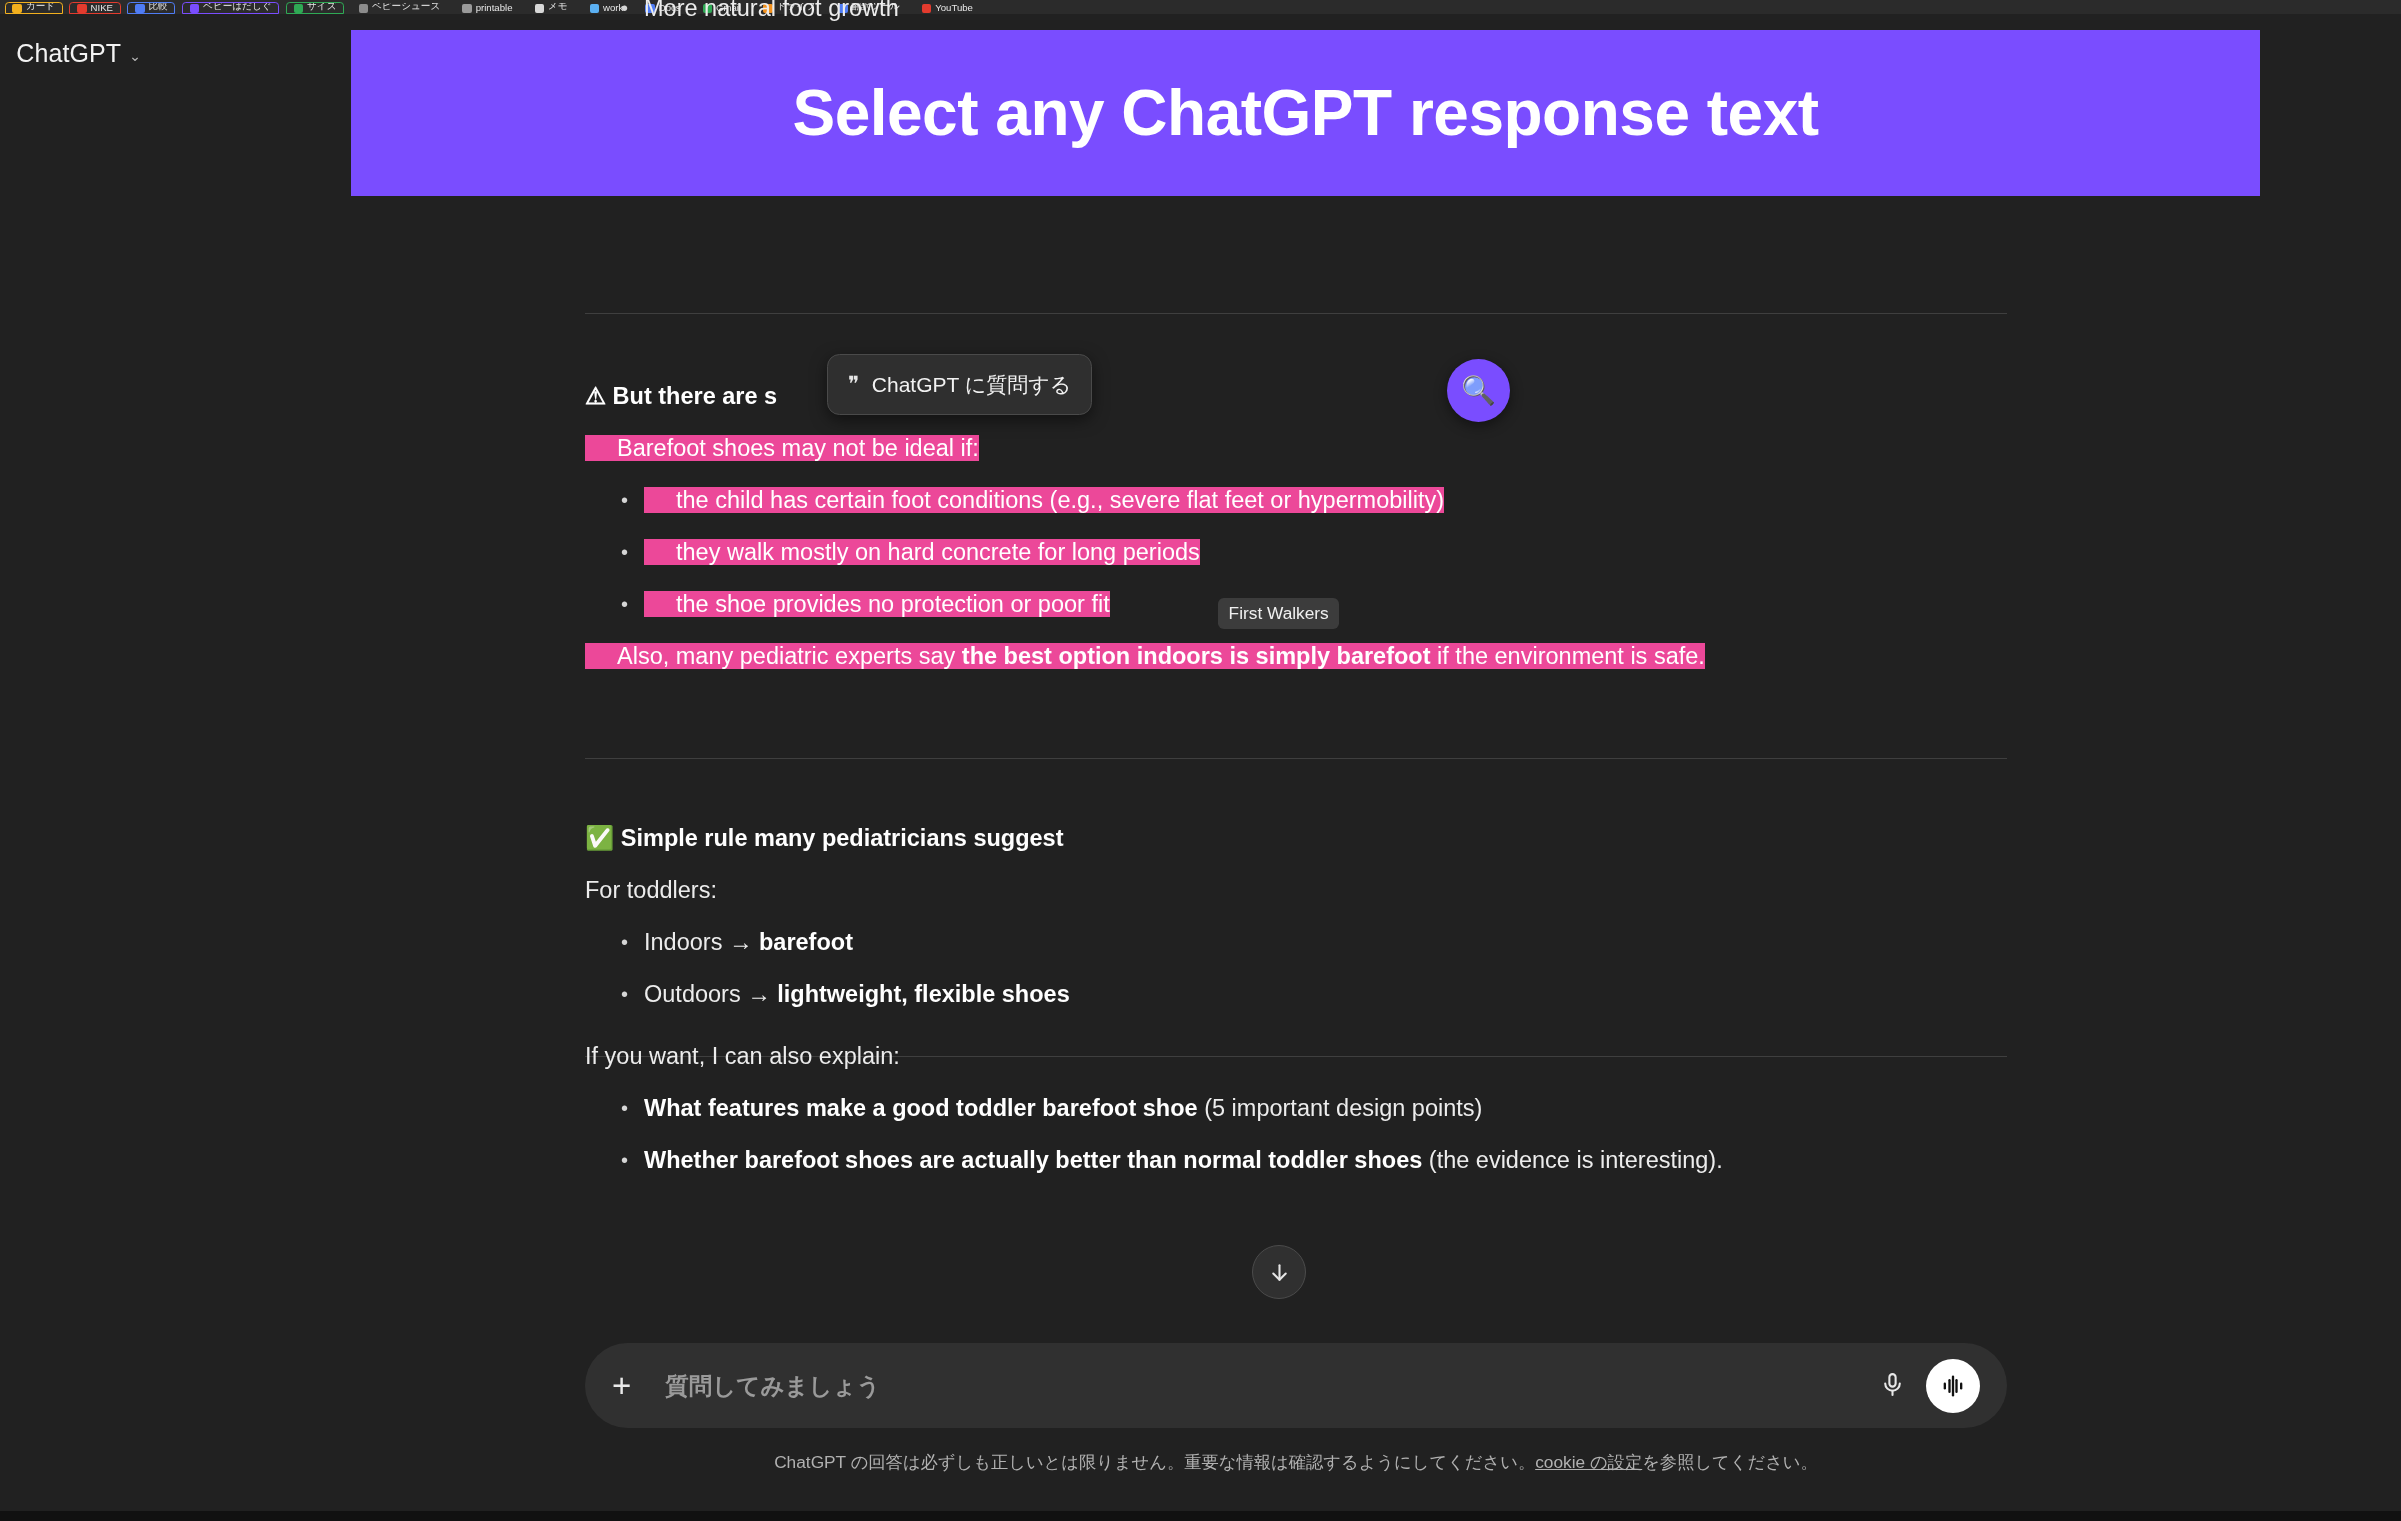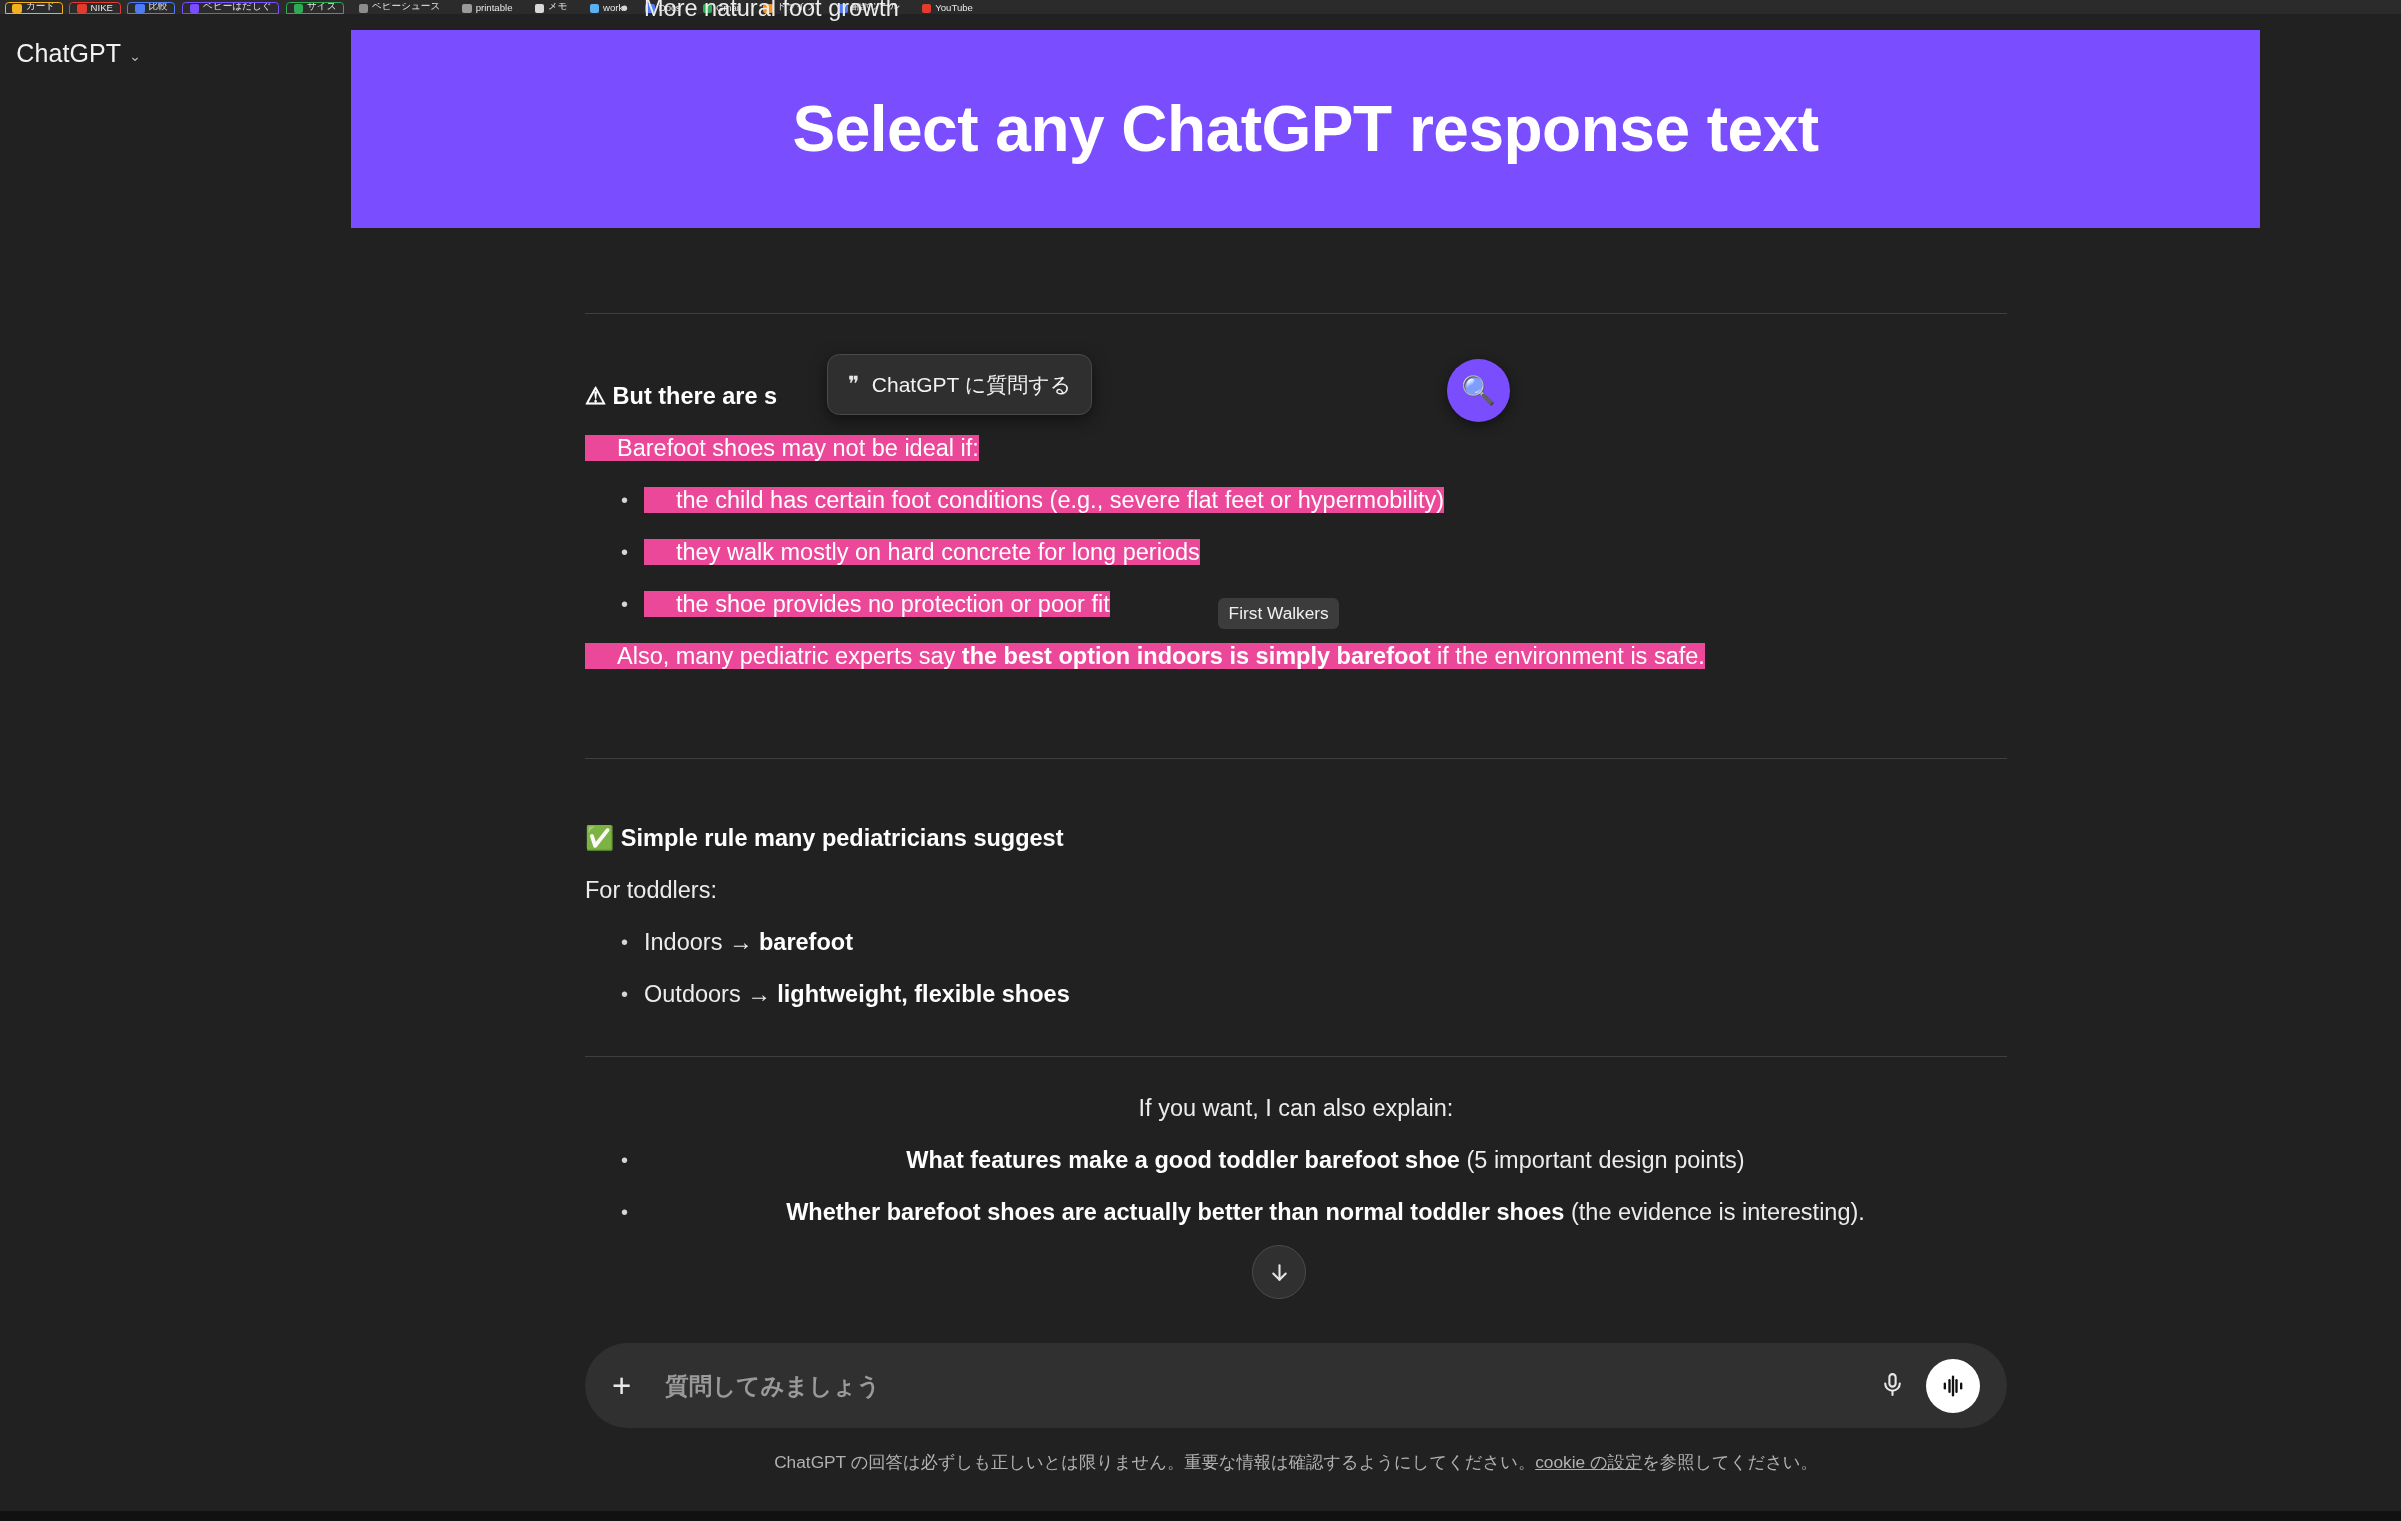--- a/index.html
+++ b/index.html
@@ -70,21 +70,21 @@
   .brand .chev {
     font-size: 14.4px;
     color: #b4b4b4;
     margin-top: 3.8px;
   }
 
   
   .banner {
     position: absolute;
     left: 351px; top: 30px;
-    width: 1909px; height: 198px;
+    width: 1909px; height: 166px;
     background: #7a4dff;
     display: flex;
     align-items: center;
     justify-content: center;
     z-index: 40;
   }
   .banner-text {
     font-size: 64px;
     font-weight: bold;
     color: #ffffff;
@@ -363,21 +363,21 @@
   <ul class="bullets">
     <li><span>Indoors → </span><strong>barefoot</strong></li>
     <li><span>Outdoors → </span><strong>lightweight, flexible shoes</strong></li>
   </ul>
 </div>
 
 <div class="sec" style="top:1056px;">
   <div class="divider" style="margin:0;"></div>
 </div>
 
-<div class="sec" style="top:1082px;text-align:center;">
+<div class="sec" style="top:1030px;">
   <div class="msg-line">If you want, I can also explain:</div>
   <ul class="bullets">
     <li><strong>What features make a good toddler barefoot shoe</strong><span> (5 important design points)</span></li>
     <li><strong>Whether barefoot shoes are actually better than normal toddler shoes</strong><span> (the evidence is interesting).</span></li>
   </ul>
 </div>
 
 <div class="quote-pop">
   <span class="qicon">❞</span>
   <span class="qlabel">ChatGPT に質問する</span>

